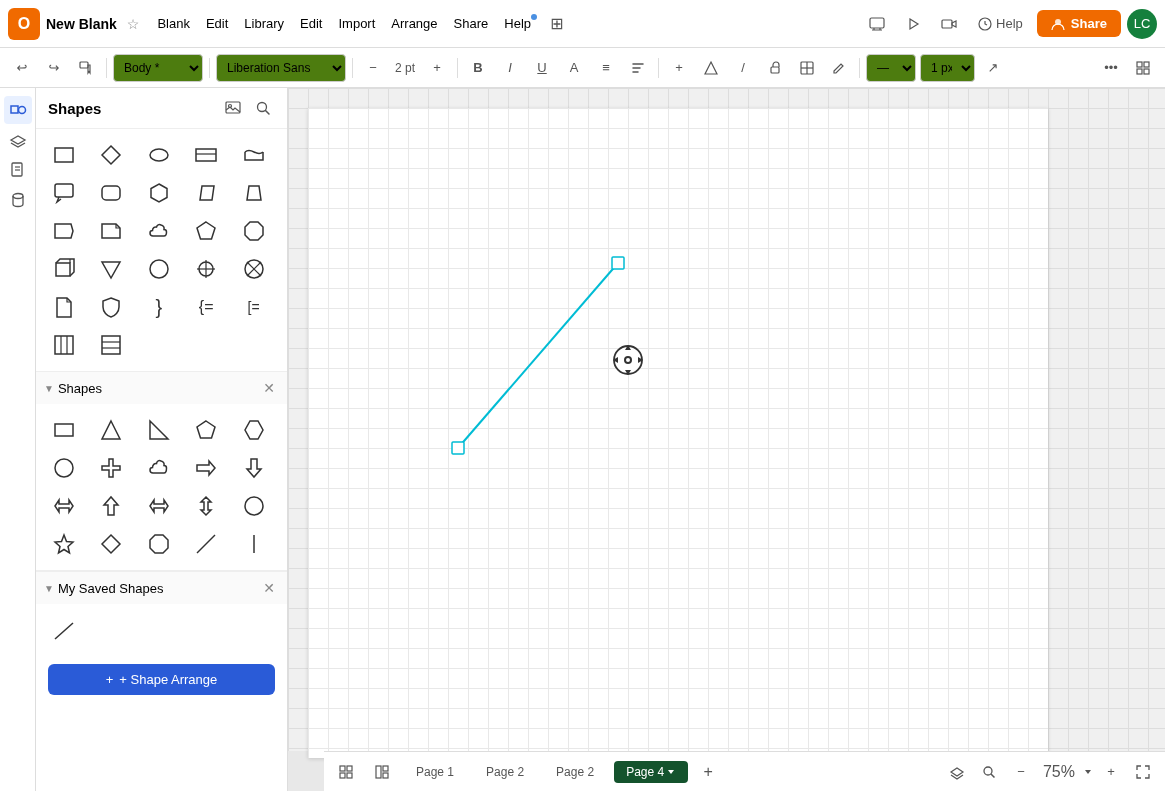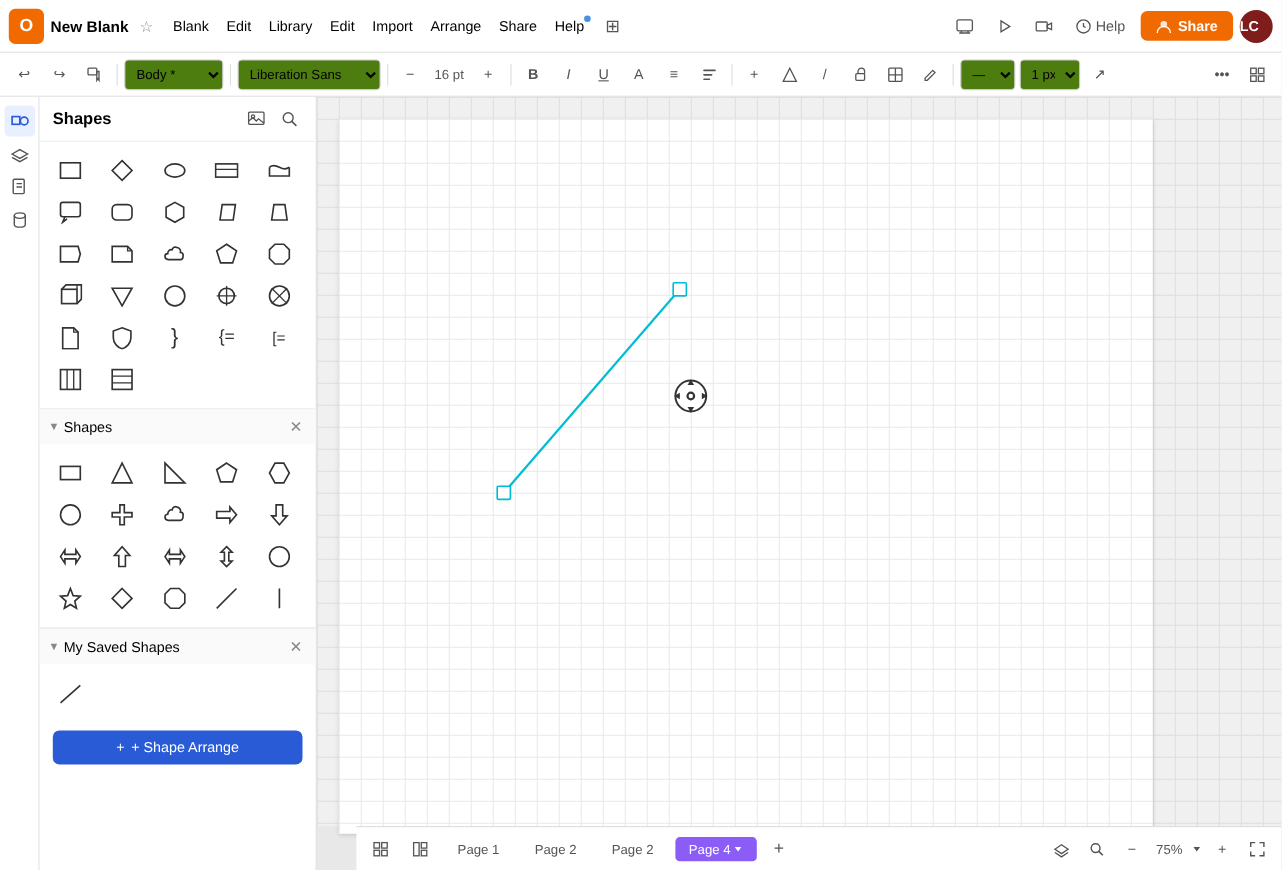--- a/index.html
+++ b/index.html
@@ -16,21 +16,21 @@
     #doc-title { font-weight: bold; font-size: 14px; margin-right: 4px; }
     #star-icon { font-size: 14px; color: #888; cursor: pointer; }
     #menu-bar { display: flex; gap: 0; margin-left: 4px; }
     .menu-item { padding: 4px 8px; font-size: 13px; cursor: pointer; border-radius: 4px; }
     .menu-item.has-dot { position: relative; }
     .menu-item.has-dot::after { content: ''; width: 6px; height: 6px; background: #4a90e2; border-radius: 50%; position: absolute; top: 2px; right: 2px; }
     #spacer { flex: 1; }
     .icon-btn { width: 30px; height: 30px; display: flex; align-items: center; justify-content: center; cursor: pointer; border-radius: 4px; font-size: 14px; color: #555; }
     #saved-btn { display: flex; align-items: center; gap: 4px; font-size: 13px; color: #555; cursor: pointer; padding: 4px 8px; border-radius: 4px; }
     #share-btn { background: #f06a00; color: white; border: none; border-radius: 6px; padding: 6px 14px; font-size: 13px; font-weight: bold; cursor: pointer; display: flex; align-items: center; gap: 6px; }
-    #avatar { width: 30px; height: 30px; background: #7f1d1d; border-radius: 50%; display: flex; align-items: center; justify-content: flex-start; color: white; font-weight: bold; font-size: 13px; }
+    #avatar { width: 30px; height: 30px; background: #15803d; border-radius: 50%; display: flex; align-items: center; justify-content: center; color: white; font-weight: normal; font-size: 13px; }
 
     
     #toolbar {
       display: flex; align-items: center; height: 40px;
       background: #fff; border-bottom: 1px solid #ddd;
       padding: 0 8px; gap: 4px;
     }
     .tb-btn { width: 28px; height: 28px; display: flex; align-items: center; justify-content: center; cursor: pointer; border-radius: 4px; font-size: 13px; color: #555; border: none; background: none; }
     .tb-separator { width: 1px; height: 20px; background: #ddd; margin: 0 2px; }
     .tb-select { height: 28px; border: 1px solid #ccc; border-radius: 4px; padding: 0 6px; font-size: 12px; background: #4d7c0f; cursor: pointer; }
@@ -134,21 +134,21 @@
     
     #bottombar {
       position: absolute; bottom: 0; left: 36px; right: 0; height: 40px;
       background: #fff; border-top: 1px solid #ddd;
       display: flex; align-items: center; padding: 16px 8px; gap: 8px;
     }
     .page-tab {
       padding: 4px 12px; font-size: 12px; border-radius: 4px;
       cursor: pointer; color: #555;
     }
-    .page-tab.active { background: #8b5cf6; color: white; }
+    .page-tab.active { background: #14532d; color: white; }
     .page-tab-with-arrow { display: flex; align-items: center; gap: 2px; }
     #add-page-btn { width: 24px; height: 24px; display: flex; align-items: center; justify-content: center; border-radius: 4px; cursor: pointer; font-size: 16px; color: #555; }
     #bottom-right { margin-left: auto; display: flex; align-items: center; gap: 4px; }
     .br-btn { width: 28px; height: 28px; display: flex; align-items: center; justify-content: center; cursor: pointer; border-radius: 4px; font-size: 13px; color: #555; }
 
     
     #canvas-svg {
       position: absolute; top: 0; left: 0; width: 100%; height: 100%;
       pointer-events: none;
     }
@@ -228,21 +228,21 @@
   <div class="tb-separator"></div>
   <select class="tb-select" style="width:90px;">
     <option>Body *</option>
   </select>
   <div class="tb-separator"></div>
   <select class="tb-select" style="width:130px;">
     <option>Liberation Sans</option>
   </select>
   <div class="tb-separator"></div>
   <div class="tb-btn">−</div>
-  <span class="tb-text">16 pt</span>
+  <span class="tb-text">2 pt</span>
   <div class="tb-btn">+</div>
   <div class="tb-separator"></div>
   <div class="tb-btn" style="font-weight:bold;">B</div>
   <div class="tb-btn" style="font-style:italic;">I</div>
   <div class="tb-btn" style="text-decoration:underline;">U</div>
   <div class="tb-btn">A</div>
   <div class="tb-btn">≡</div>
   <div class="tb-btn">
     <svg width="14" height="14" viewBox="0 0 14 14" fill="none">
         <path d="M2 3h10M2 7h7M2 11h5" stroke="#555" stroke-width="1.5" stroke-linecap="round"></path>
@@ -678,21 +678,21 @@
               <path d="M2 11l6 4 6-4" stroke="#555" stroke-width="1.2"></path>
             </svg>
         </div>
         <div class="br-btn">
           <svg width="16" height="16" viewBox="0 0 16 16" fill="none">
               <circle cx="7" cy="7" r="4" stroke="#555" stroke-width="1.3"></circle>
               <line x1="10" y1="10" x2="13.5" y2="13.5" stroke="#555" stroke-width="1.5"></line>
             </svg>
         </div>
         <div class="br-btn">−</div>
-        <span class="zoom-label" style="font-size:12px;color:#555;padding:0 4px;">75%</span>
+        <span class="zoom-label" style="font-size:16px;color:#555;padding:0 4px;">75%</span>
         <svg width="10" height="10" viewBox="0 0 10 10" fill="none">
             <polygon points="5,7 2,3 8,3" fill="#555"></polygon>
           </svg>
         <div class="br-btn">+</div>
         <div class="br-btn">
           <svg width="14" height="14" viewBox="0 0 14 14" fill="none">
               <path d="M1 5V1h4M9 1h4v4M13 9v4H9M5 13H1V9" stroke="#555" stroke-width="1.3"></path>
             </svg>
         </div>
       </div>

